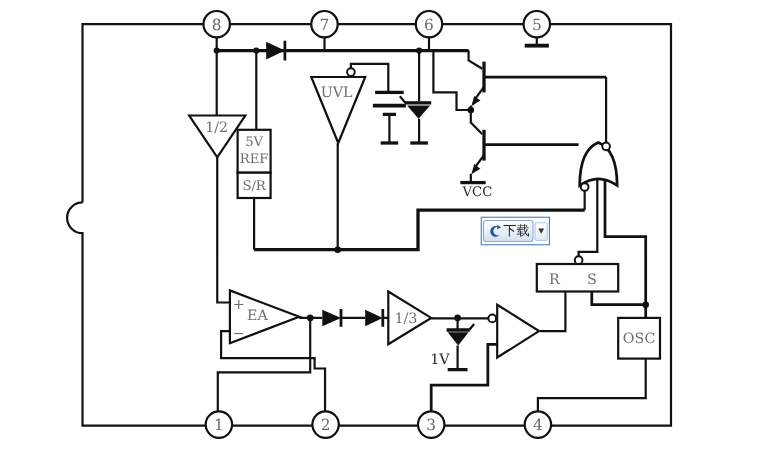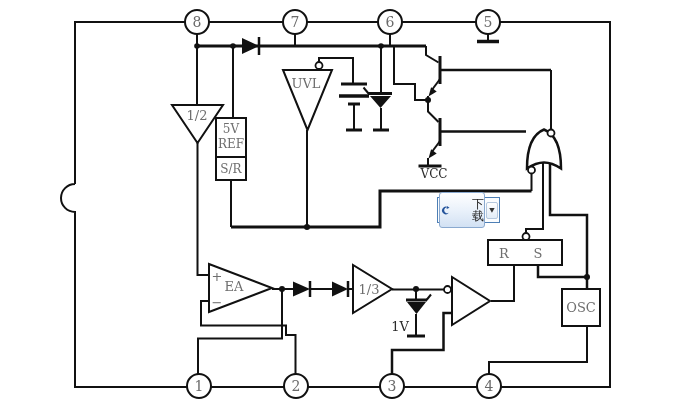--- a/index.html
+++ b/index.html
@@ -6,23 +6,23 @@
   #stage{position:relative;width:700px;height:408px;background:#ffffff;overflow:hidden;
          font-family:"DejaVu Serif", serif;}
   svg text{font-family:"DejaVu Serif", serif;}
   .lbl{fill:#6e6e6e;}
   .dark{fill:#2a2a2a;}
   .pin-num{fill:#6a6a6a;font-size:14px;}
   
   .dl-outer{position:absolute;left:437px;top:197px;width:63px;height:26px;box-sizing:border-box;
             border:1px solid #4e7fb5;background:#fbfdff;display:flex;align-items:center;padding:1px;
             font-family:"DejaVu Sans", sans-serif;}
-  .dl-btn{flex:1;height:36px;box-sizing:border-box;border:1px solid #8aa9cf;border-radius:3px;
+  .dl-btn{flex:1;height:20px;box-sizing:border-box;border:1px solid #8aa9cf;border-radius:3px;
           background:linear-gradient(#ffffff,#e8f0fa 55%,#d2e1f3);display:flex;align-items:center;
-          justify-content:center;gap:16px;cursor:pointer;text-align:right;}
+          justify-content:center;gap:2px;cursor:pointer;text-align:right;}
   .dl-btn .txt{font-size:12px;color:#222;line-height:1;}
   .dl-dd{width:12px;height:17px;box-sizing:border-box;margin-left:1px;border:1px solid #b5c8de;
          border-radius:2px;background:linear-gradient(#ffffff,#e2ecf7);display:flex;align-items:center;
          justify-content:center;cursor:pointer;}
   .dl-dd .arrow{font-size:7px;color:#333;line-height:1;transform:scaleY(0.9);}
 </style>
 </head>
 <body>
 
 <div id="stage">

